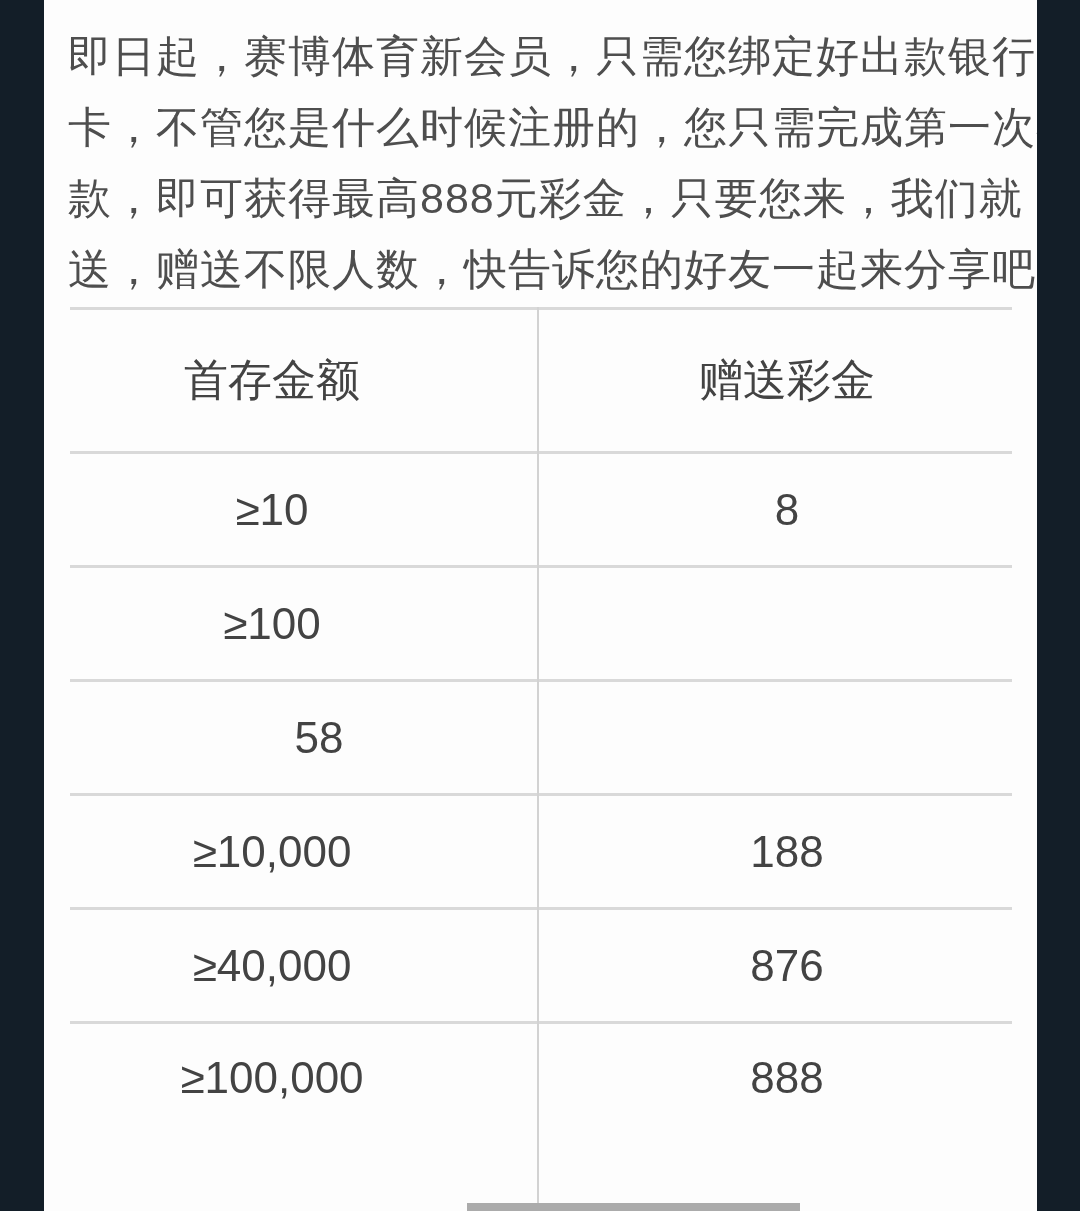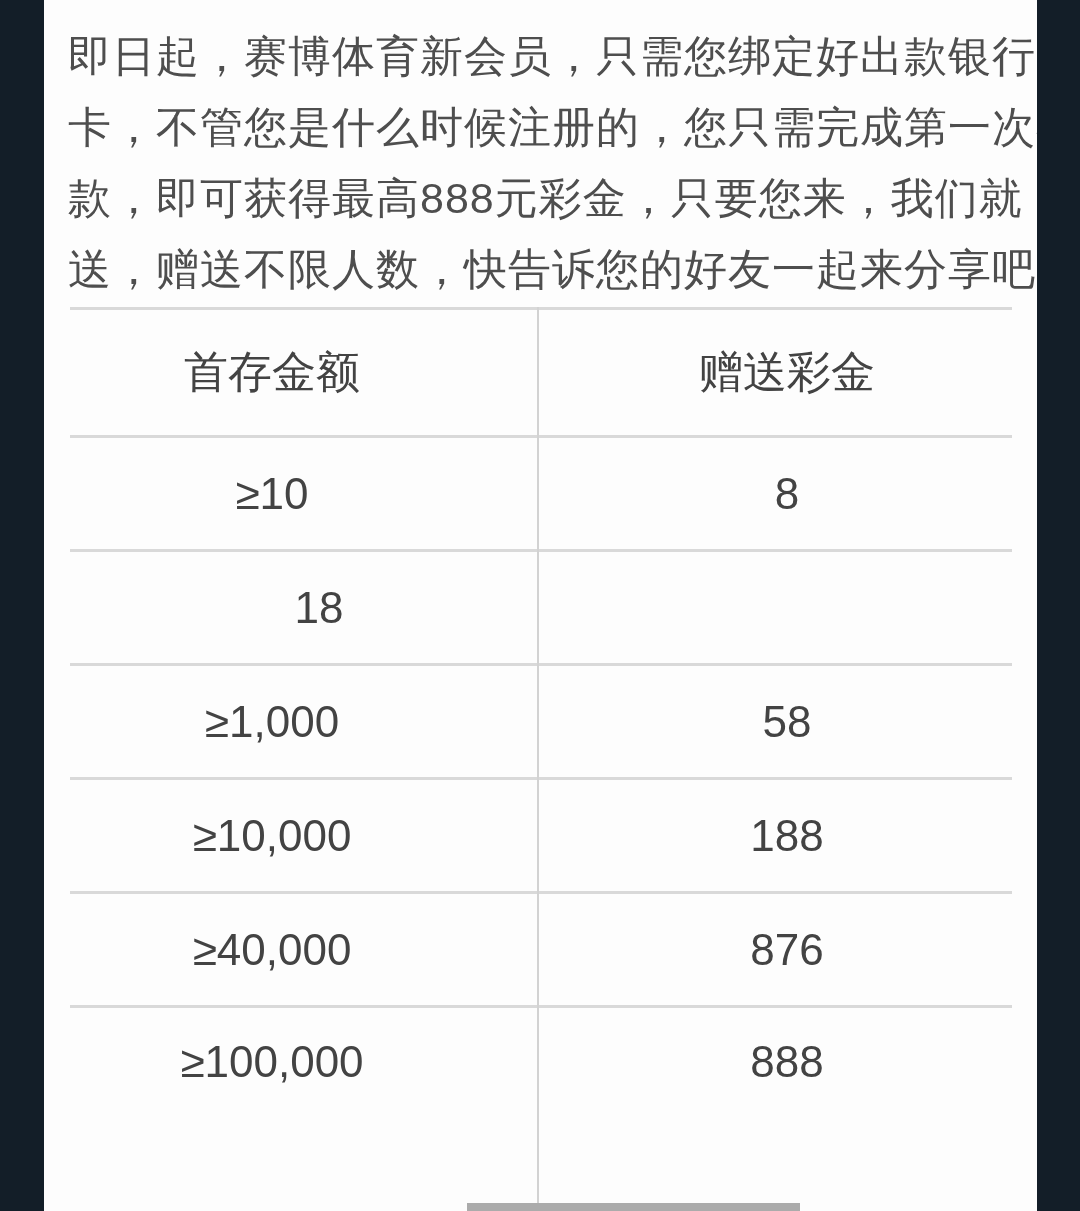--- a/index.html
+++ b/index.html
@@ -58,21 +58,21 @@
     width: 942px;
     height: 904px;
   }
   .t-row {
     position: relative;
     display: flex;
     width: 942px;
     border-top: 3px solid #d9d9d9;
     box-sizing: border-box;
   }
-  .t-row.header { height: 128px; }
+  .t-row.header { height: 144px; }
   .t-row.data   { height: 114px; text-align: right; }
   .t-row.data.last { height: 110px; border-bottom: 0; }
   .t-cell {
     display: flex;
     align-items: center;
     justify-content: center;
     box-sizing: border-box;
     color: #434343;
     font-size: 44px;
   }
@@ -126,26 +126,25 @@
         <div class="t-cell left">首存金额</div>
         <div class="t-cell right">赠送彩金</div>
       </div>
 
       <div class="t-row data">
         <div class="t-cell left">≥10</div>
         <div class="t-cell right">8</div>
       </div>
 
       <div class="t-row data">
-        <div class="t-cell right">18</div>
+        <div class="t-cell left">≥100</div>
       </div>
 
 
       <div class="t-row data">
-        <div class="t-cell left">≥1,000</div>
         <div class="t-cell right">58</div>
       </div>
 
       <div class="t-row data">
         <div class="t-cell left">≥10,000</div>
         <div class="t-cell right">188</div>
       </div>
 
       <div class="t-row data">
         <div class="t-cell left">≥40,000</div>

